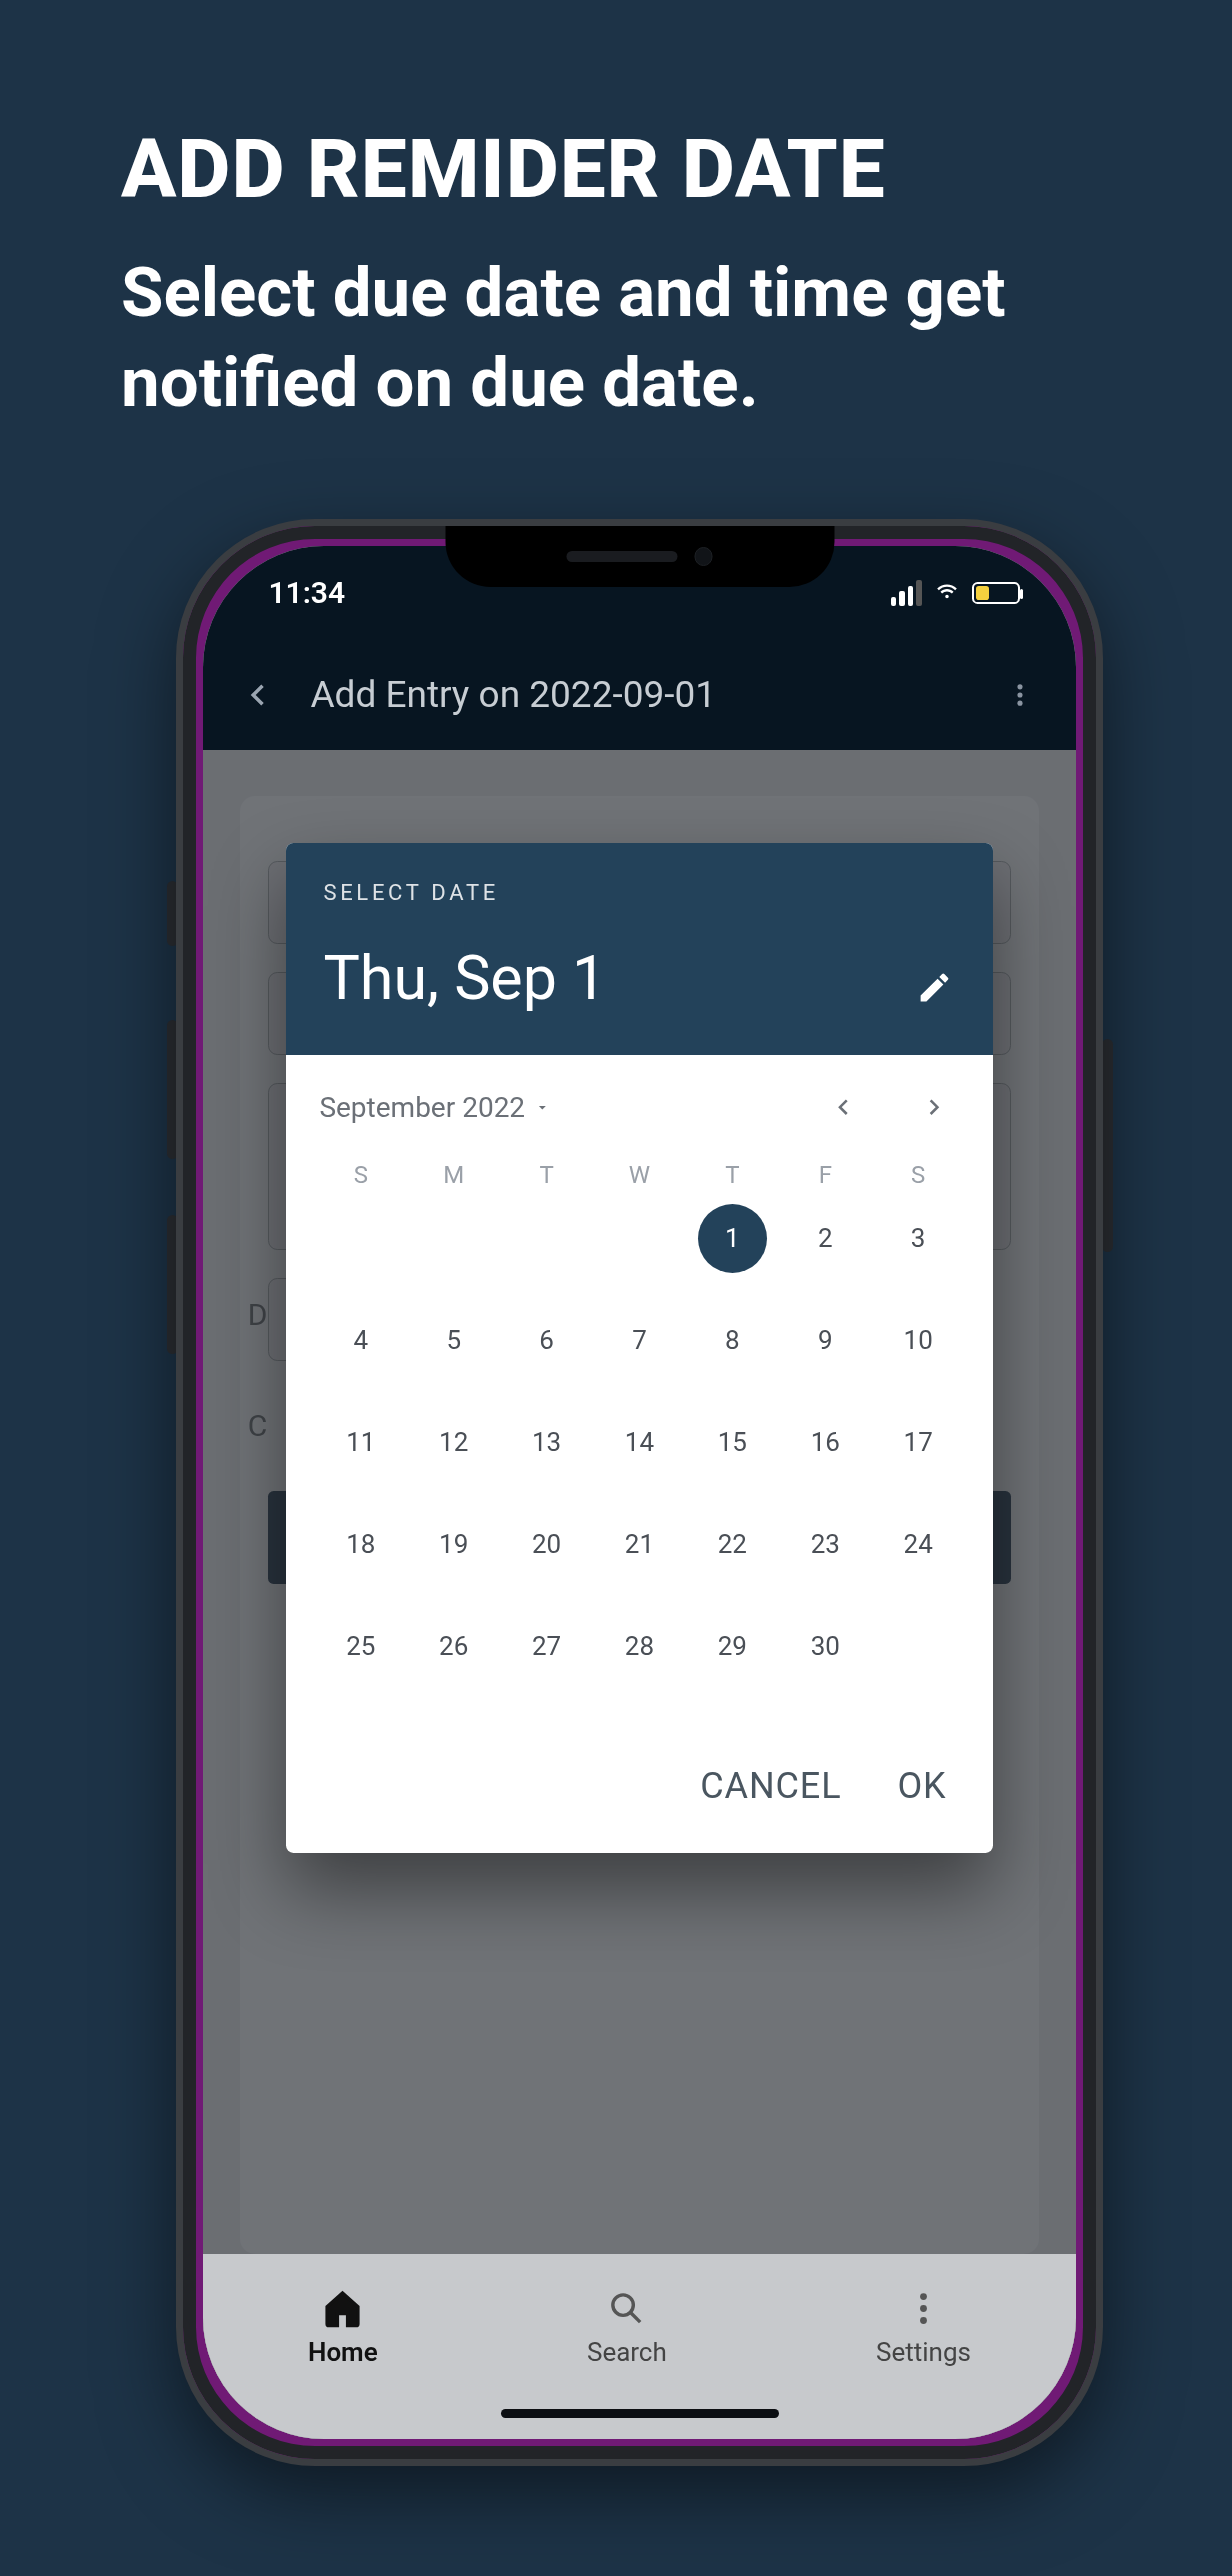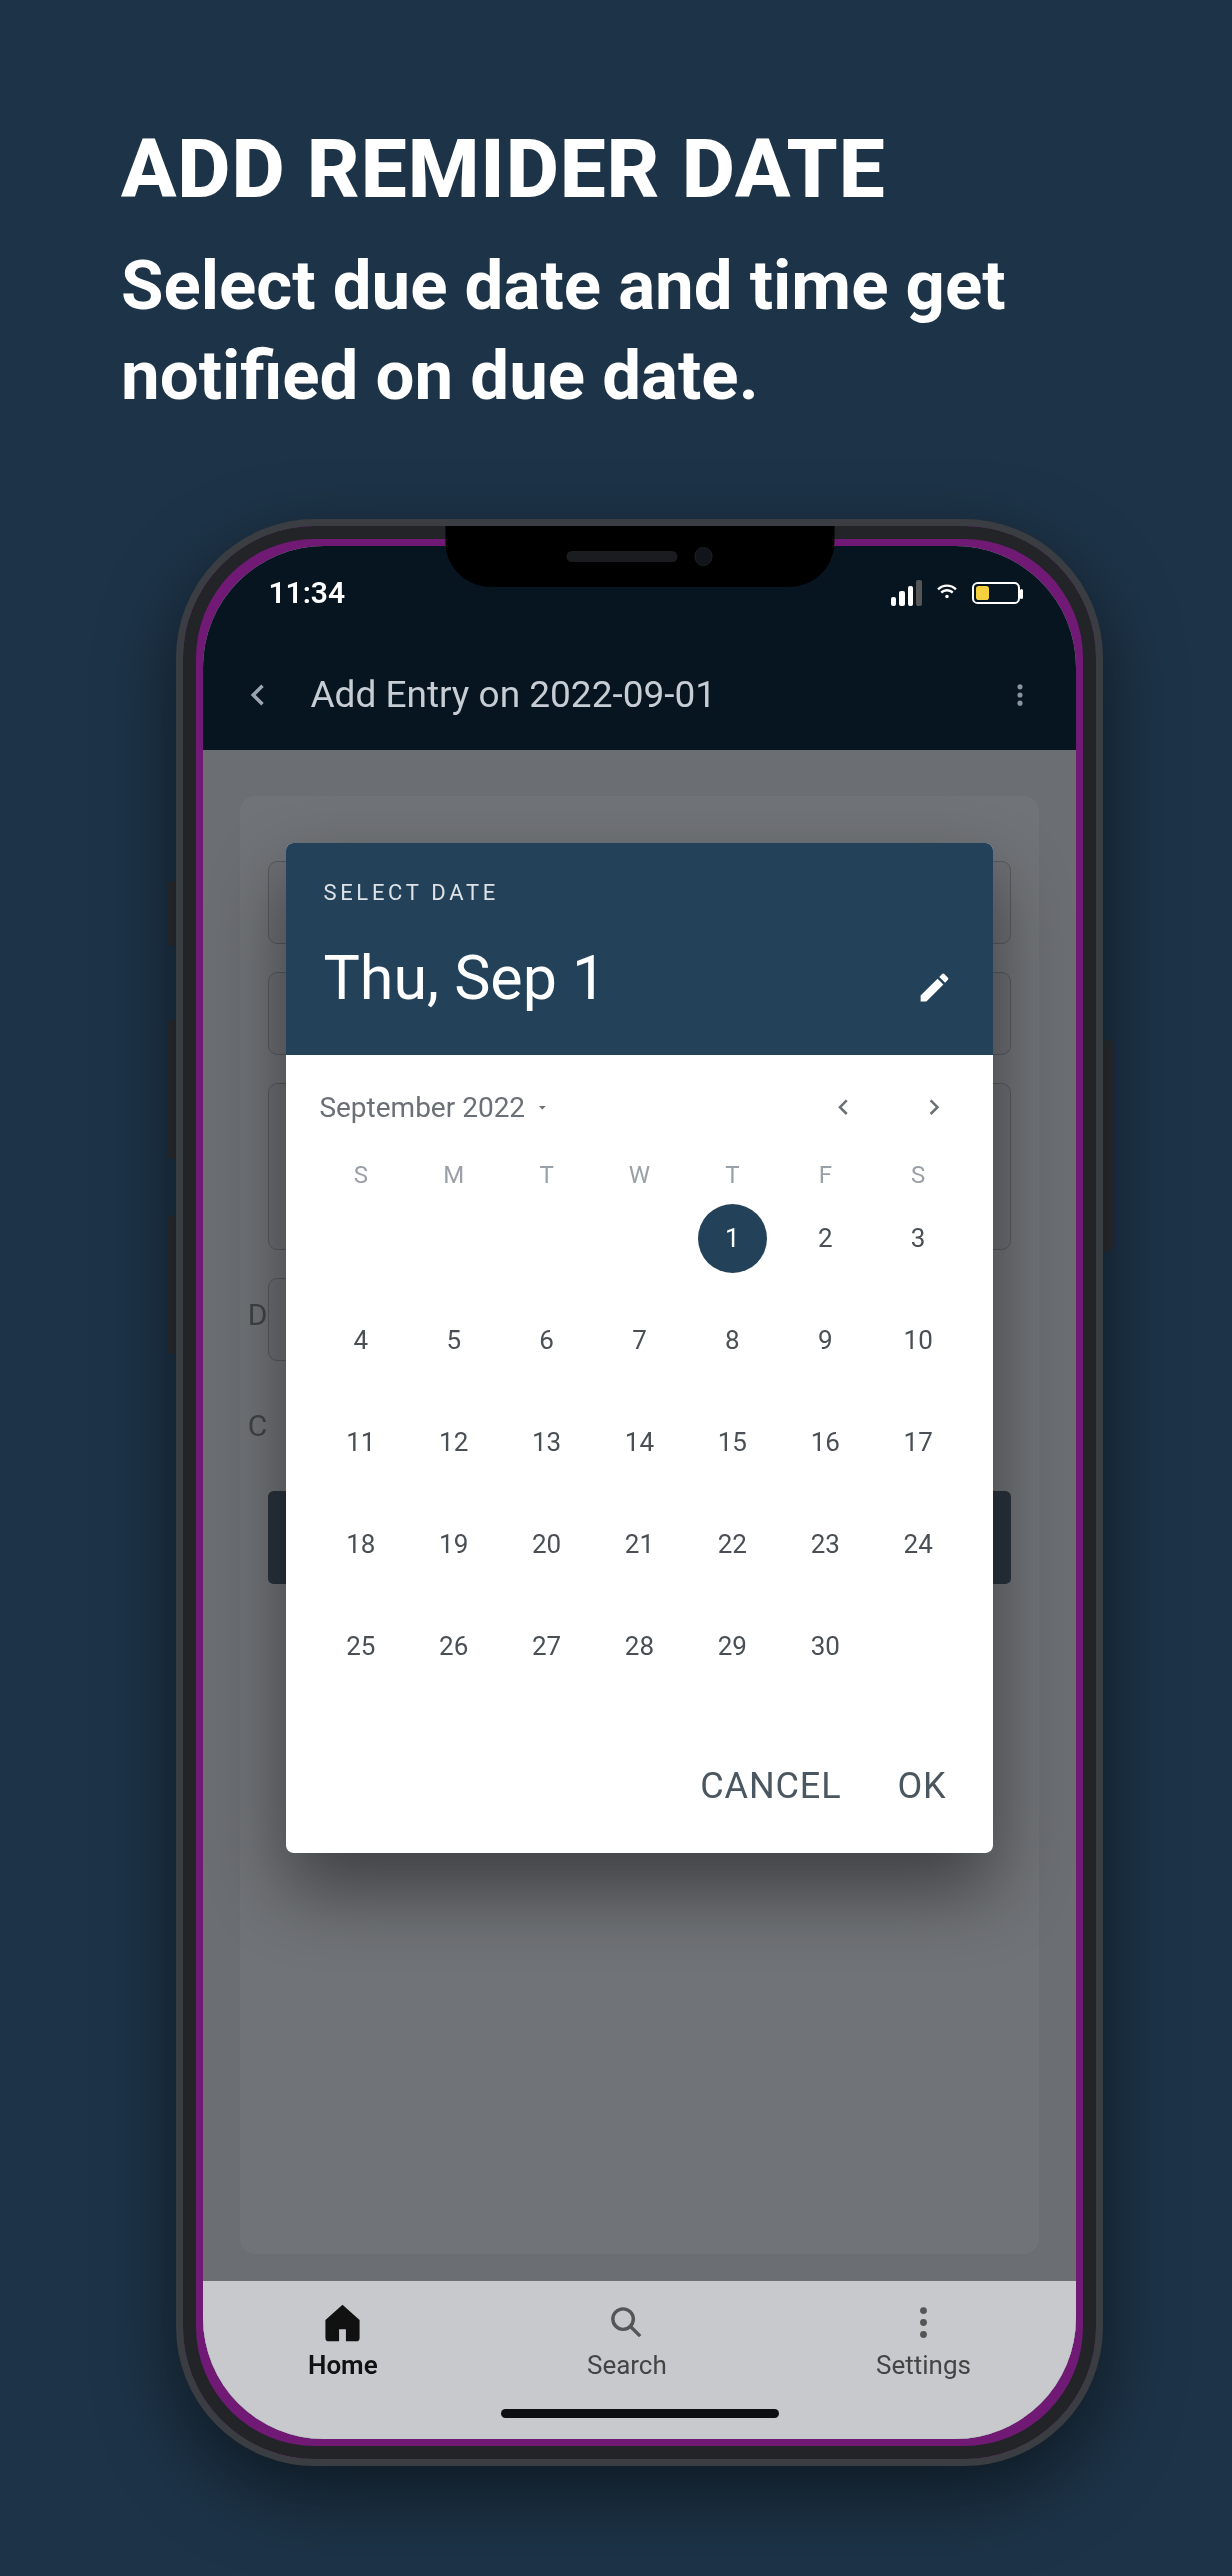--- a/index.html
+++ b/index.html
@@ -17,21 +17,21 @@
     top: 121px;
     left: 121px;
     right: 74px;
     color: #fff;
   }
   .headline h1 {
     font-size: 82px;
     font-weight: 800;
     letter-spacing: 0.9px;
     text-transform: uppercase;
-    margin-bottom: 24px;
+    margin-bottom: 31px;
   }
   .headline p {
     font-size: 69px;
     font-weight: 700;
     line-height: 1.3;
   }
 
   
   .phone {
     position: absolute;
@@ -201,21 +201,21 @@
 
   .dialog-actions {
     display:flex; justify-content:flex-end; gap:56px;
     padding: 56px 46px 46px 46px;
     color:#4a5660; font-size:36px; letter-spacing:0.9px;
   }
   .dialog-actions span { cursor:pointer; }
 
   
   .bottom-nav {
-    position:absolute; bottom:0; left:0; right:0; height:158px;
+    position:absolute; bottom:0; left:0; right:0; height:185px;
     background:#c7c9cc;
     display:flex; justify-content:space-around; align-items:center;
     padding-bottom:37px;
   }
   .nav-item { display:flex; flex-direction:column; align-items:center; gap:7.4px; color:#444; font-size:26px;}
   .nav-item.active { color:#111; font-weight:600;}
   .nav-item svg { width:41px; height:41px; fill:none; stroke:#555; stroke-width:2;}
   .nav-item.active svg { fill:#111; stroke:#111;}
   .home-ind { position:absolute; bottom:20.4px; left:50%; transform:translateX(-50%); width:278px; height:9.3px; background:#0c0e12; border-radius:4.6px;}
 </style>

